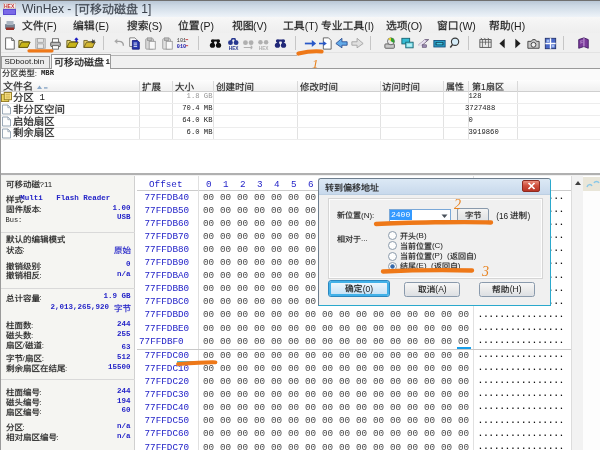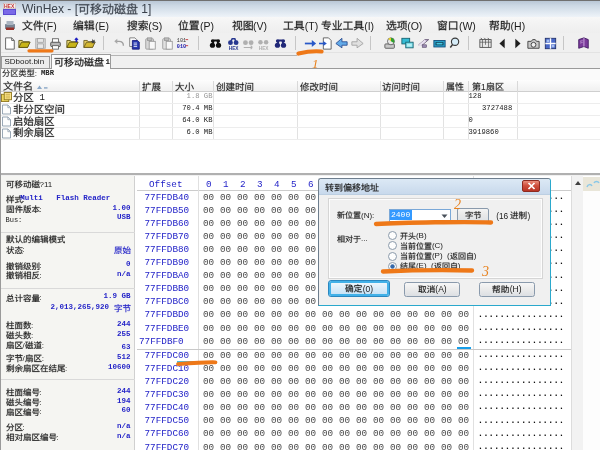--- a/index.html
+++ b/index.html
@@ -562,21 +562,21 @@
         <use href="#u5206" x="100"></use>
         <use href="#u533A" x="200"></use>
         <use href="#u7A7A" x="300"></use>
         <use href="#u95F4" x="400"></use>
       </g>
     </svg>
   </div>
 <div style="position:absolute;left:130px;top:104.7px;width:82.5px;justify-content:flex-end;display:flex;align-items:flex-start">
     <span style="flex:none;font:7.2px 'Liberation Mono';line-height:1;color:#1a1a1a;margin-top:-0.10px;white-space:pre">70.4 MB</span>
   </div>
-<div style="position:absolute;left:482px;top:104.7px;display:flex;align-items:flex-end">
+<div style="position:absolute;left:465px;top:104.7px;display:flex;align-items:flex-end">
     <span style="flex:none;font:7.2px 'Liberation Mono';line-height:1;color:#1a1a1a;margin-top:-0.10px;white-space:pre">3727488</span>
   </div>
 <div style="position:absolute;left:1px;top:114.60000000000001px;width:599px;height:1px;background:#ededed"></div>
 <svg style="position:absolute;left:1.5px;top:116.2px" width="9" height="11" viewBox="0 0 10 11">
 <path d="M0.5 0.5h6l3 3v7h-9z" fill="#fdfdfd" stroke="#8898a8" stroke-width="1"></path>
 <path d="M6.5 0.5v3h3" fill="none" stroke="#8898a8" stroke-width="0.8"></path>
   </svg>
 <div style="position:absolute;left:13.2px;top:115.5px;display:flex;align-items:flex-start">
     <svg style="flex:none;width:41.6px;height:10.4px;margin-top:0.00px" viewBox="0 0 400 100">
       <g fill="#1a1a1a" stroke="#1a1a1a" stroke-width="2.5">
@@ -816,21 +816,21 @@
         <use href="#u6247" x="200"></use>
         <use href="#u533A" x="300"></use>
         <use href="#u5728" x="400"></use>
         <use href="#u7ED3" x="500"></use>
         <use href="#u5C3E" x="600"></use>
       </g>
     </svg>
     <span style="flex:none;font:8px 'Liberation Sans';line-height:1;color:#1a1a1a;margin-top:0.71px;white-space:pre">:</span>
   </div>
 <div style="position:absolute;left:0px;top:364.1px;width:130.5px;justify-content:flex-end;display:flex;align-items:flex-start">
-    <span style="flex:none;font:bold 7.5px 'Liberation Mono';line-height:1;color:#2424c8;margin-top:-0.27px;white-space:pre">10600</span>
+    <span style="flex:none;font:bold 7.5px 'Liberation Mono';line-height:1;color:#2424c8;margin-top:-0.27px;white-space:pre">15500</span>
   </div>
 <div style="position:absolute;left:0;top:379px;width:135px;height:1px;background:#d9d9d9"></div>
 <div style="position:absolute;left:5.5px;top:388.3px;display:flex;align-items:flex-start">
     <svg style="flex:none;width:34.0px;height:8.5px;margin-top:0.00px" viewBox="0 0 400 100">
       <g fill="#1a1a1a" stroke="#1a1a1a" stroke-width="2.5">
         <use href="#u67F1" x="0"></use>
         <use href="#u9762" x="100"></use>
         <use href="#u7F16" x="200"></use>
         <use href="#u53F7" x="300"></use>
       </g>

